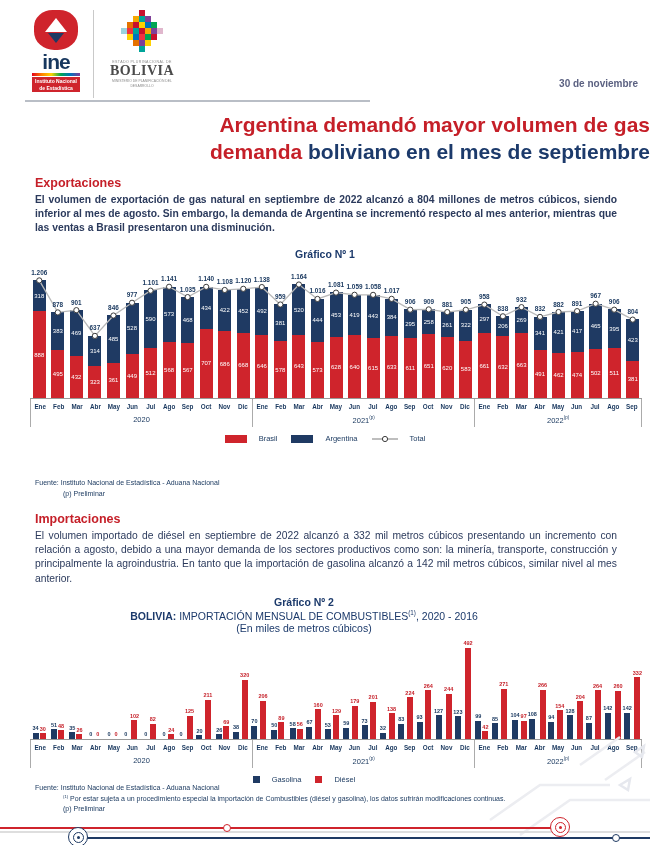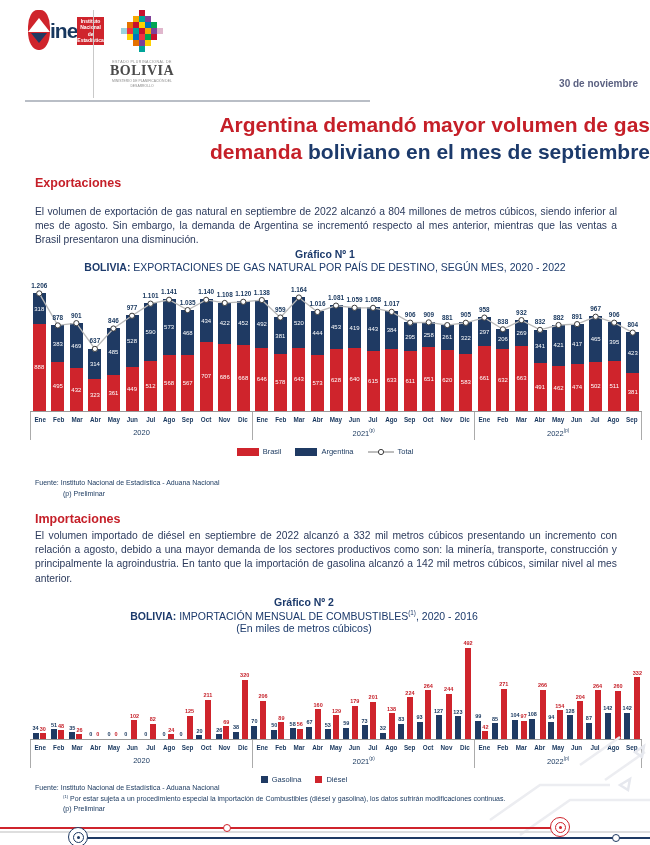--- a/index.html
+++ b/index.html
@@ -1,21 +1,21 @@
 <!DOCTYPE html>
 <html><head>
 <meta charset="utf-8">
 <style>
   html,body{margin:0;padding:0;background:#fff;}
   .page{position:relative;width:650px;height:845px;background:#fff;overflow:hidden;
         font-family:"Liberation Sans",sans-serif;color:#17365d;}
 
   
   .logos{position:absolute;top:10px;left:28px;display:flex;align-items:flex-start;}
-  .ine-logo{width:56px;display:flex;flex-direction:row;align-items:center;}
+  .ine-logo{width:56px;display:flex;flex-direction:column;align-items:center;}
   .ine-mark{width:44px;height:40px;background:#cf242c;border-radius:42% 42% 46% 46%;
             display:flex;flex-direction:column;align-items:center;justify-content:center;}
   .ine-chevron{width:0;height:0;border-left:11px solid transparent;border-right:11px solid transparent;
                border-bottom:14px solid #fff;}
   .ine-tri{width:0;height:0;margin-top:1px;border-left:8px solid transparent;border-right:8px solid transparent;
            border-top:10px solid #1f3a63;}
   .ine-word{font-size:21px;font-weight:bold;color:#17375e;letter-spacing:-1px;line-height:1;margin-top:1px;}
   .ine-rainbow{width:48px;height:3px;margin-top:1px;
                background:linear-gradient(90deg,#e4001b,#ff7f00,#ffd500,#00a651,#0072bc,#7f3f98);}
   .ine-caption{margin-top:1px;width:48px;background:#cf242c;color:#fff;font-size:5px;font-weight:bold;
@@ -49,21 +49,21 @@
   .plot{position:relative;margin-left:30px;width:612px;display:flex;align-items:flex-end;}
   .plot svg{position:absolute;left:0;top:0;pointer-events:none;}
   .axis{margin-left:30px;width:612px;display:flex;border-top:1px solid #9a9a9a;}
   .axis-group{display:flex;flex-direction:column;border-left:1px solid #ababab;padding-top:2px;}
   .axis-group:last-child{border-right:1px solid #ababab;}
   .months-row{display:flex;}
   .month-lbl{flex:1;text-align:center;font-size:6.3px;font-weight:bold;color:#17365d;padding:2px 0 1px;}
   .year-lbl{text-align:center;font-size:7.5px;color:#17365d;padding:4px 0 3px;}
   .year-lbl sup{font-size:4.5px;}
   .legend{display:flex;justify-content:center;align-items:center;gap:14px;}
-  .legend-item{display:flex;align-items:center;gap:4px;font-size:7.5px;color:#17365d;}
+  .legend-item{display:flex;align-items:center;gap:12px;font-size:7.5px;color:#17365d;}
   .sw{width:22px;height:8px;display:inline-block;}
   .sw-sq{width:7px;height:7px;display:inline-block;}
   .fuente{position:absolute;left:35px;font-size:7px;color:#17365d;line-height:1.5;}
   .fuente .indent{padding-left:28px;display:block;}
   sup{font-size:.6em;}
 
   
   .c1col{flex:1;display:flex;flex-direction:column;justify-content:flex-end;align-items:center;height:100%;}
   .seg{width:13px;display:flex;align-items:center;justify-content:center;
        color:#fff;font-size:6px;overflow:hidden;}
@@ -150,26 +150,25 @@
   <div class="logo-underline"></div>
 
   <div class="main-title">
     <div><span class="red-t">Argentina demandó mayor volumen de gas</span></div>
     <div>
       <span class="red-t">demanda</span><span class="navy-t"> boliviano en el mes de septiembre</span>
     </div>
   </div>
 
   <div class="sec-head" style="top:176px;">Exportaciones</div>
-  <div class="sec-body" style="top:205px;">El volumen de exportación de gas natural en septiembre de 2022 alcanzó a 804 millones de metros cúbicos, siendo inferior al mes de agosto. Sin embargo, la demanda de Argentina se incrementó respecto al mes anterior, mientras que las ventas a Brasil presentaron una disminución.</div>
+  <div class="sec-body" style="top:193px;font-weight:bold;">El volumen de exportación de gas natural en septiembre de 2022 alcanzó a 804 millones de metros cúbicos, siendo inferior al mes de agosto. Sin embargo, la demanda de Argentina se incrementó respecto al mes anterior, mientras que las ventas a Brasil presentaron una disminución.</div>
 
   <div style="position:absolute;top:248px;left:0;width:650px;">
     <div class="chart-title">
       <div><b>Gráfico Nº 1</b></div>
-      <div><b>BOLIVIA:</b><span> EXPORTACIONES DE GAS NATURAL POR PAÍS DE DESTINO, SEGÚN MES, 2020 - 2022</span></div>
     </div>
     <div class="plot" id="c1-plot" style="height:132px;margin-top:5px;">
         <div class="c1col">
           <div class="seg arg" style="height: 31.005px;">318</div>
           <div class="seg bra" style="height: 86.58px;">888</div>
         </div>
         <div class="c1col">
           <div class="seg arg" style="height: 37.3425px;">383</div>
           <div class="seg bra" style="height: 48.2625px;">495</div>
         </div>

